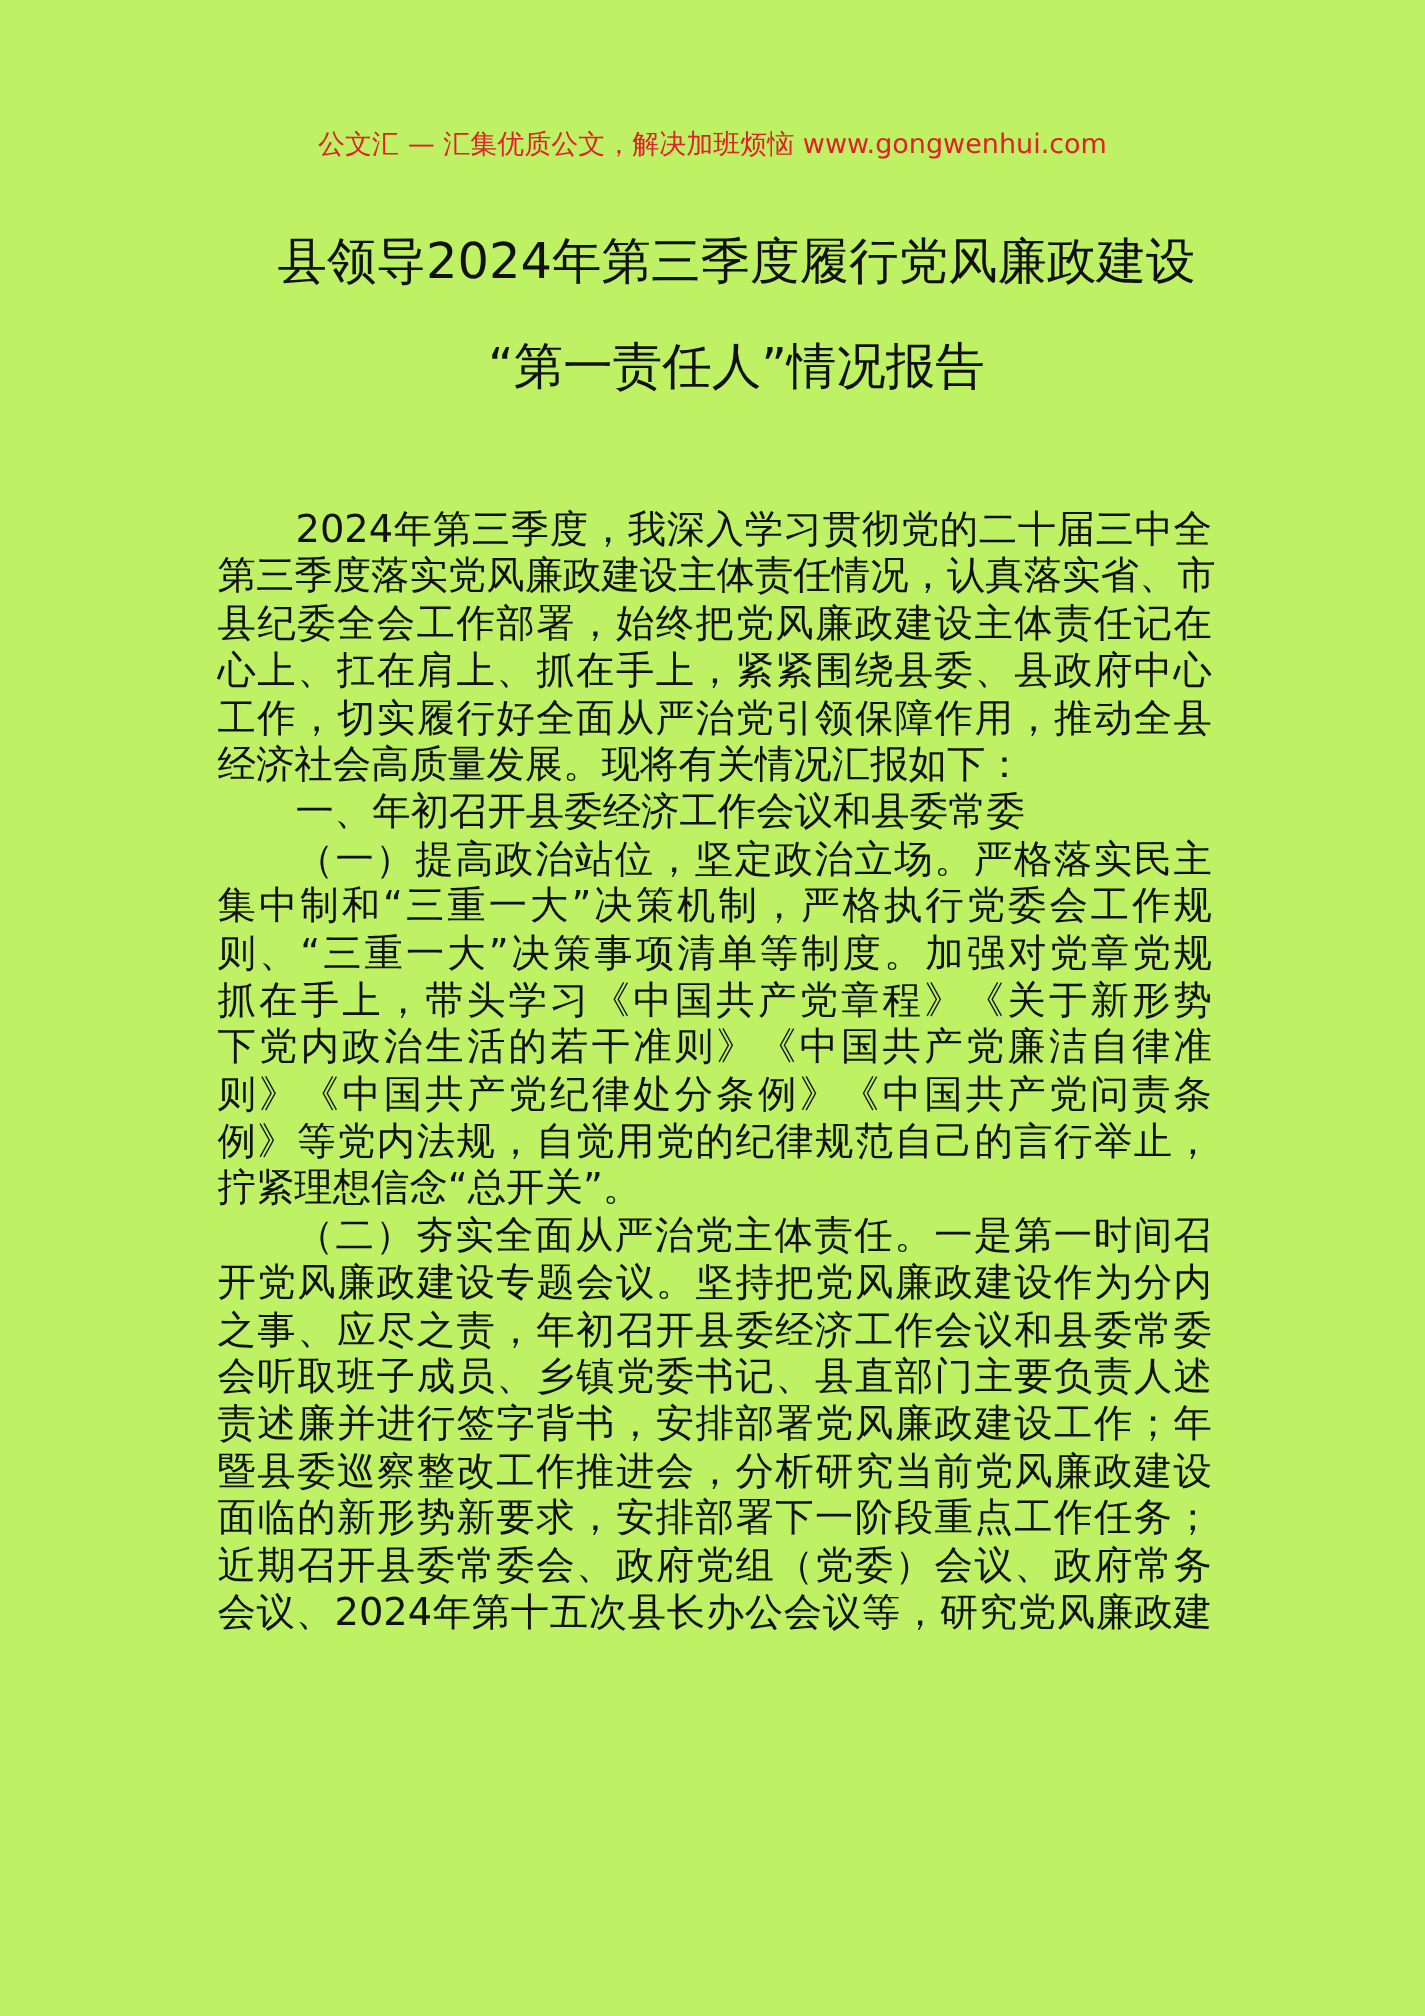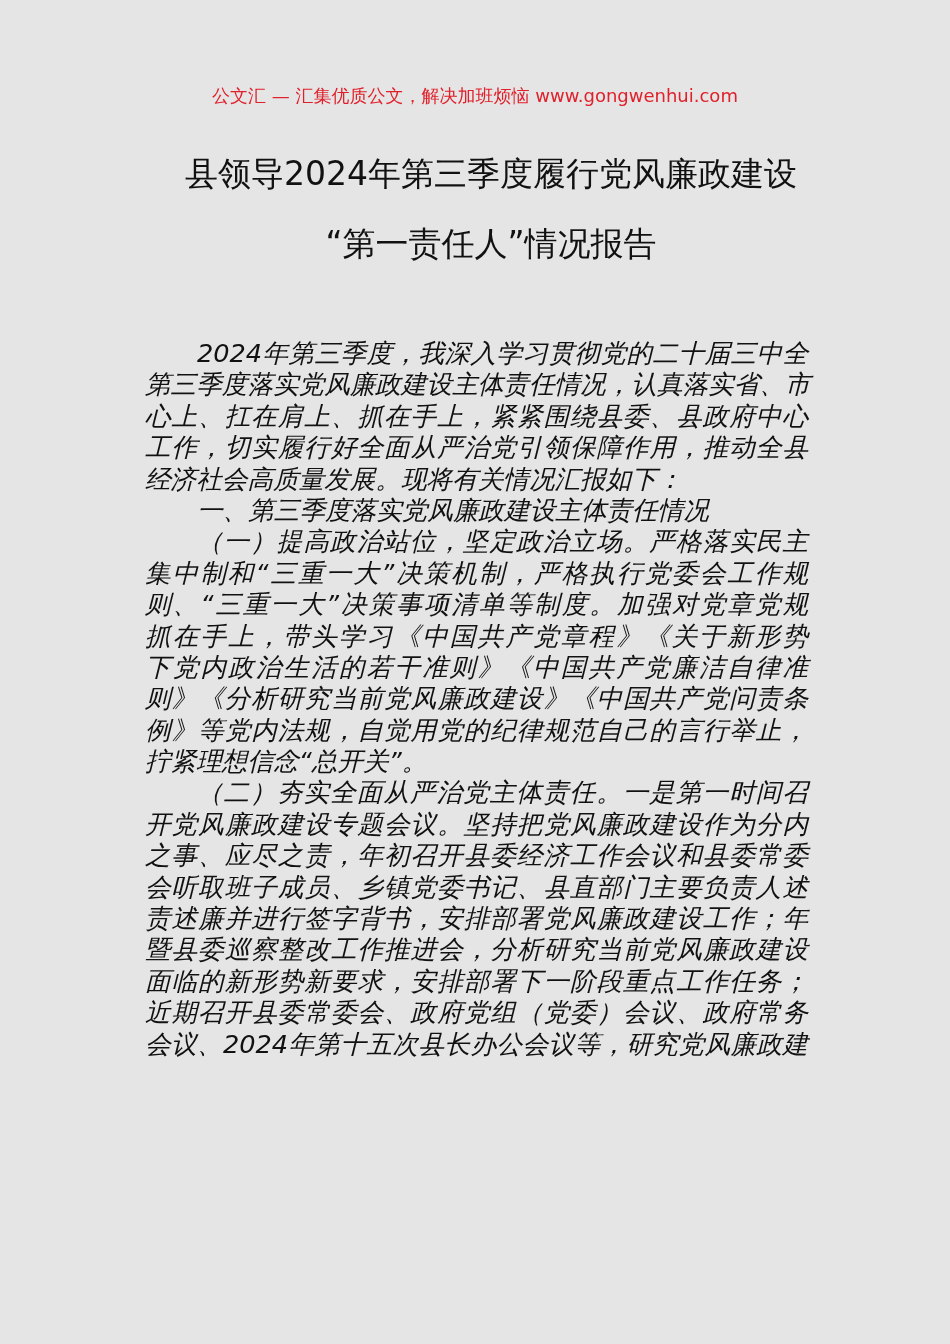--- a/index.html
+++ b/index.html
@@ -1,61 +1,62 @@
 <!DOCTYPE html>
 <html><head>
 <meta charset="utf-8">
 <style>
   html, body { margin: 0; padding: 0; background: #ffffff; }
   body { width: 950px; height: 1344px; position: relative; overflow: hidden; }
-  .page { position: absolute; left: 0; top: 0; width: 950px; height: 1344px; background: #e5e5e5; }
+  .page { position: absolute; left: 0; top: 0; width: 950px; height: 1344px; background: #bef264; }
   .watermark {
     position: absolute; top: 84px; left: 0; width: 950px; text-align: center;
     color: #e0202a; font-family: "DejaVu Sans", sans-serif; font-size: 18px; letter-spacing: 0px;
     white-space: nowrap;
   }
   .title {
     position: absolute; left: 16px; width: 950px; text-align: center;
     font-family: "DejaVu Sans", sans-serif; font-size: 33px; color: #111;
     white-space: nowrap; letter-spacing: 0px;
   }
   .title.l1 { top: 152px; }
   .title.l2 { top: 222px; }
   .body-text {
     position: absolute; left: 145px; top: 338px; width: 663px;
     font-family: "DejaVu Sans", sans-serif; font-size: 25.6px; color: #111;
     line-height: 31.4px;
   }
-  .line { display: block; white-space: nowrap; text-align: justify; text-align-last: justify; height: 31.4px; overflow: visible; font-style: italic; }
+  .line { display: block; white-space: nowrap; text-align: justify; text-align-last: justify; height: 31.4px; overflow: visible; }
   .line.last { text-align-last: left; }
   .line.indent { padding-left: 52px; }
   .line.heading { padding-left: 52px; text-align-last: left; }
 </style>
 </head>
 <body>
 
 <div class="page">
   <div class="watermark">公文汇 — 汇集优质公文，解决加班烦恼 www.gongwenhui.com</div>
 
   <div class="title l1">县领导2024年第三季度履行党风廉政建设</div>
   <div class="title l2">“第一责任人”情况报告</div>
 
   <div class="body-text">
     <span class="line indent">2024年第三季度，我深入学习贯彻党的二十届三中全</span>
     <span class="line">第三季度落实党风廉政建设主体责任情况，认真落实省、市</span>
+    <span class="line">县纪委全会工作部署，始终把党风廉政建设主体责任记在</span>
     <span class="line">心上、扛在肩上、抓在手上，紧紧围绕县委、县政府中心</span>
     <span class="line">工作，切实履行好全面从严治党引领保障作用，推动全县</span>
     <span class="line last">经济社会高质量发展。现将有关情况汇报如下：</span>
-    <span class="line heading">一、第三季度落实党风廉政建设主体责任情况</span>
+    <span class="line heading">一、年初召开县委经济工作会议和县委常委</span>
     <span class="line indent">（一）提高政治站位，坚定政治立场。严格落实民主</span>
     <span class="line">集中制和“三重一大”决策机制，严格执行党委会工作规</span>
     <span class="line">则、“三重一大”决策事项清单等制度。加强对党章党规</span>
     <span class="line">抓在手上，带头学习《中国共产党章程》《关于新形势</span>
     <span class="line">下党内政治生活的若干准则》《中国共产党廉洁自律准</span>
-    <span class="line">则》《分析研究当前党风廉政建设》《中国共产党问责条</span>
+    <span class="line">则》《中国共产党纪律处分条例》《中国共产党问责条</span>
     <span class="line">例》等党内法规，自觉用党的纪律规范自己的言行举止，</span>
     <span class="line last">拧紧理想信念“总开关”。</span>
     <span class="line indent">（二）夯实全面从严治党主体责任。一是第一时间召</span>
     <span class="line">开党风廉政建设专题会议。坚持把党风廉政建设作为分内</span>
     <span class="line">之事、应尽之责，年初召开县委经济工作会议和县委常委</span>
     <span class="line">会听取班子成员、乡镇党委书记、县直部门主要负责人述</span>
     <span class="line">责述廉并进行签字背书，安排部署党风廉政建设工作；年</span>
     <span class="line">暨县委巡察整改工作推进会，分析研究当前党风廉政建设</span>
     <span class="line">面临的新形势新要求，安排部署下一阶段重点工作任务；</span>
     <span class="line">近期召开县委常委会、政府党组（党委）会议、政府常务</span>

